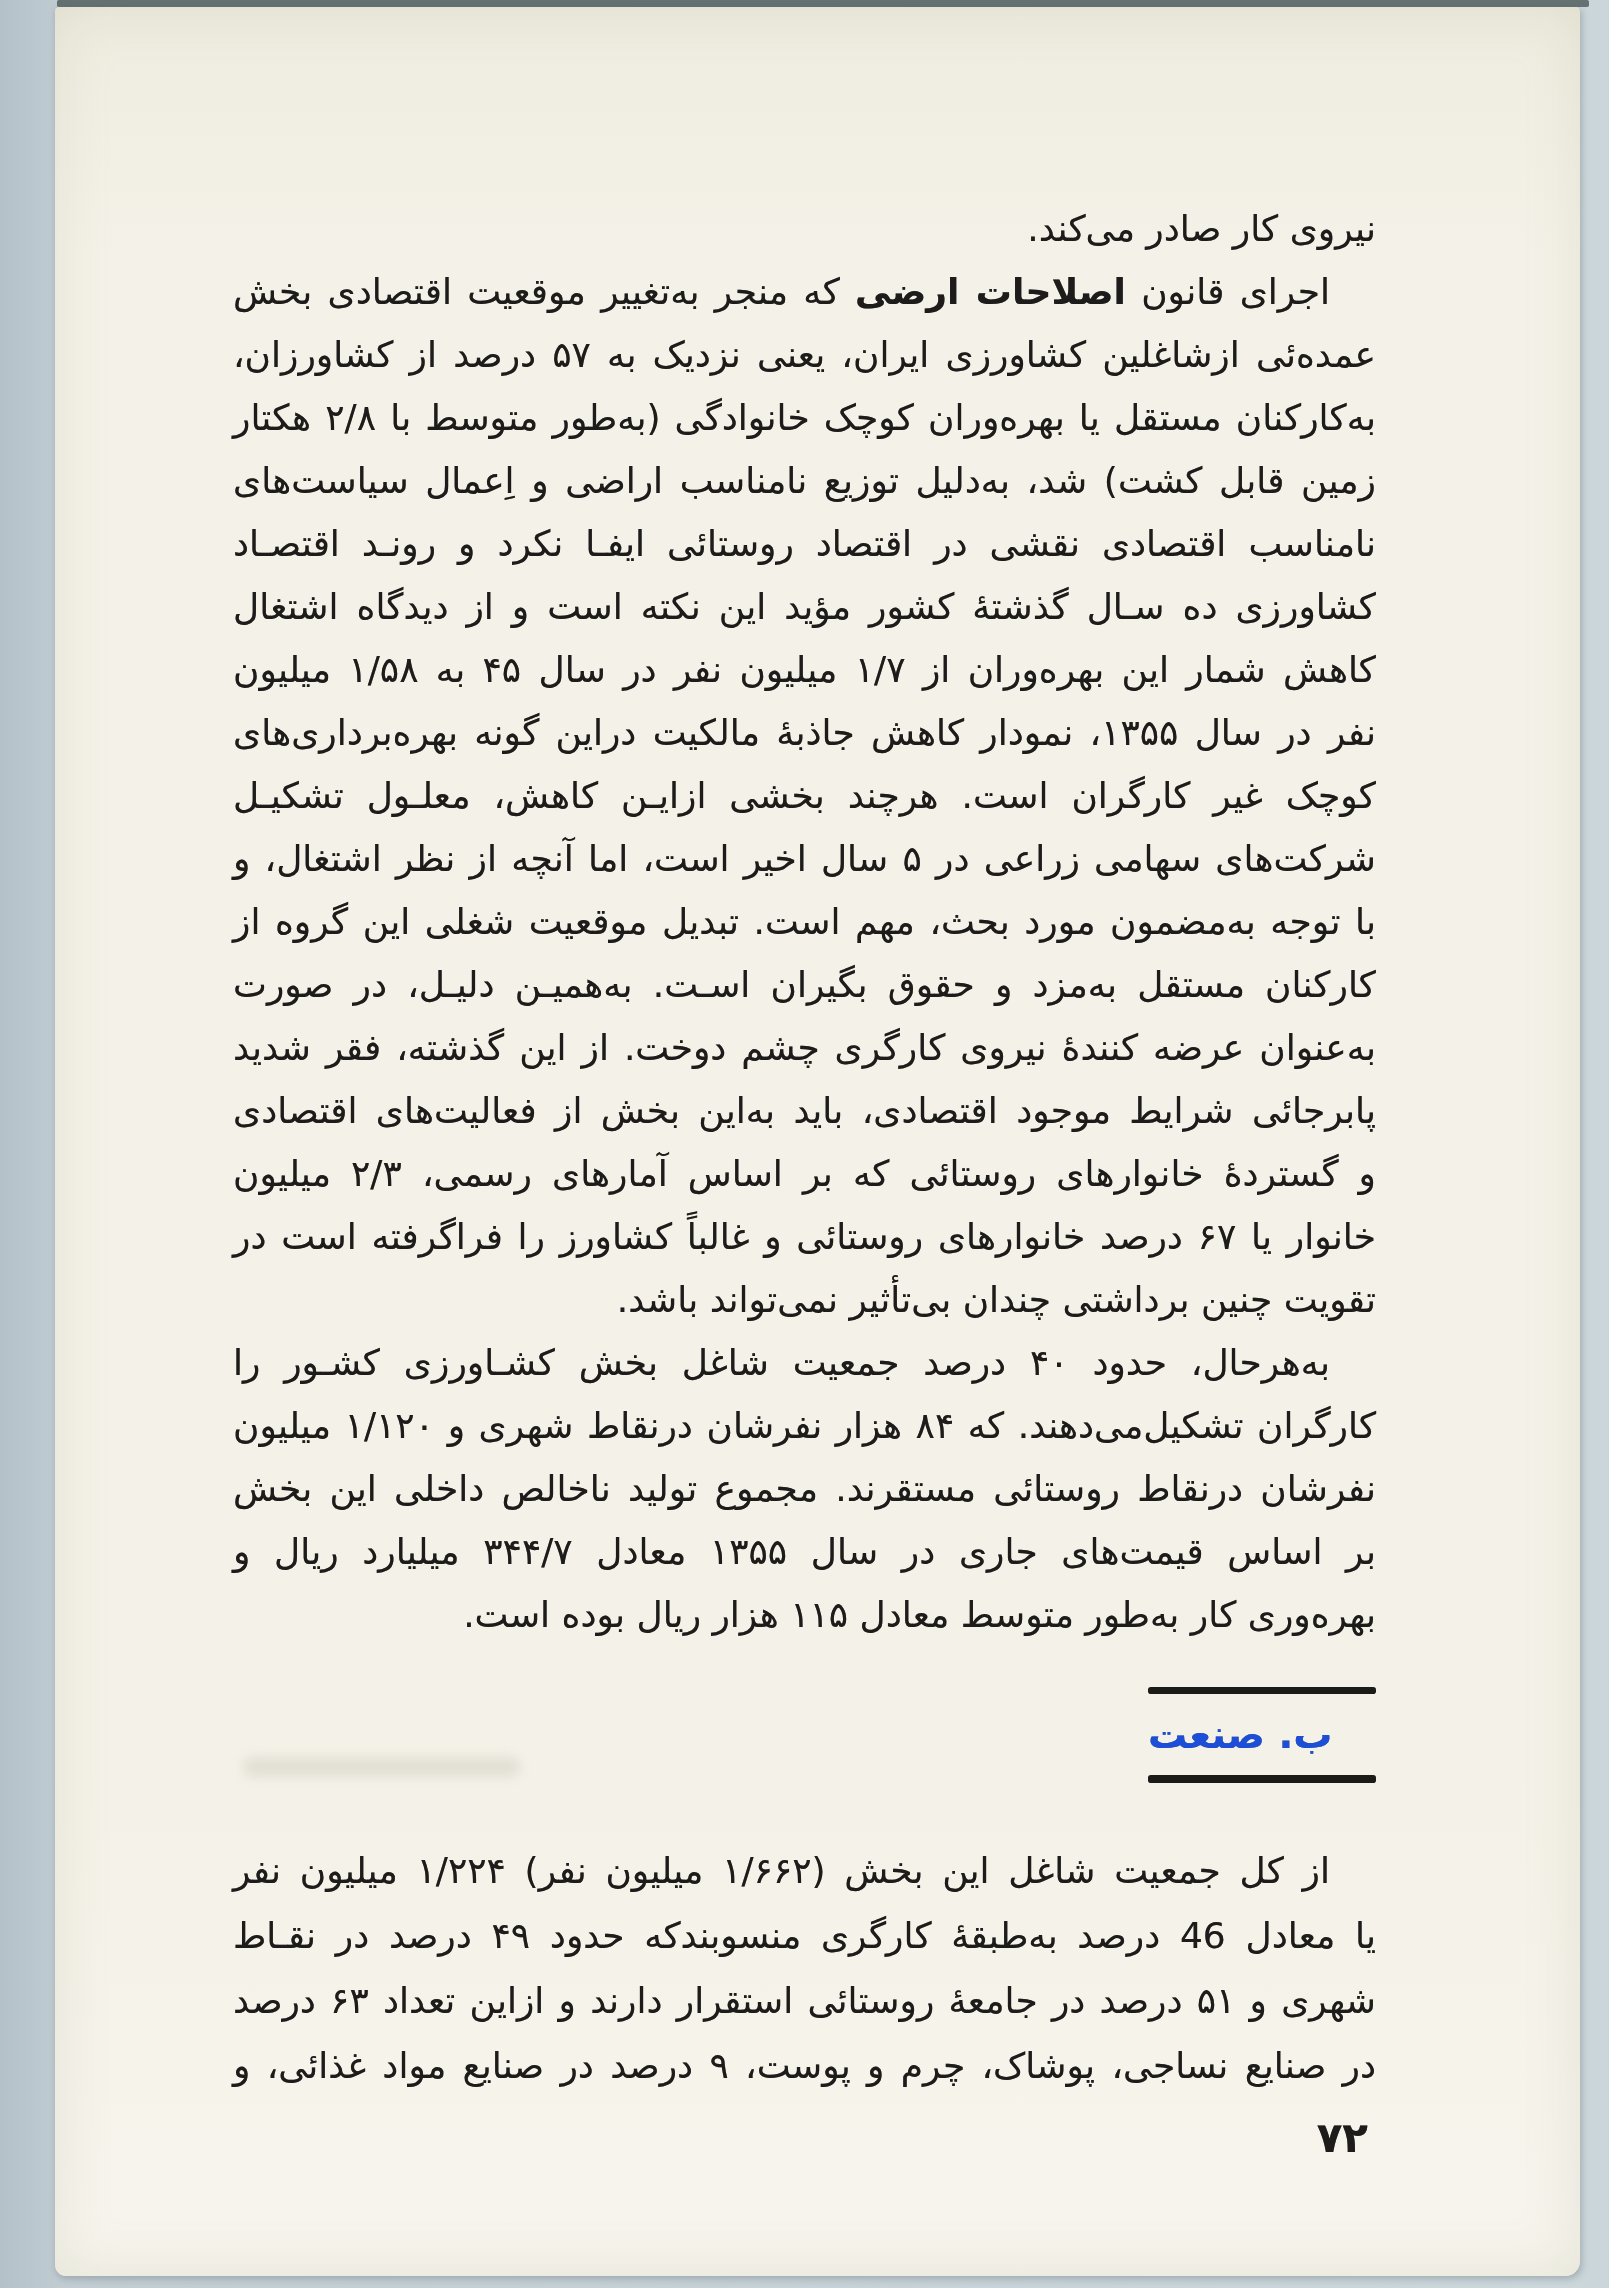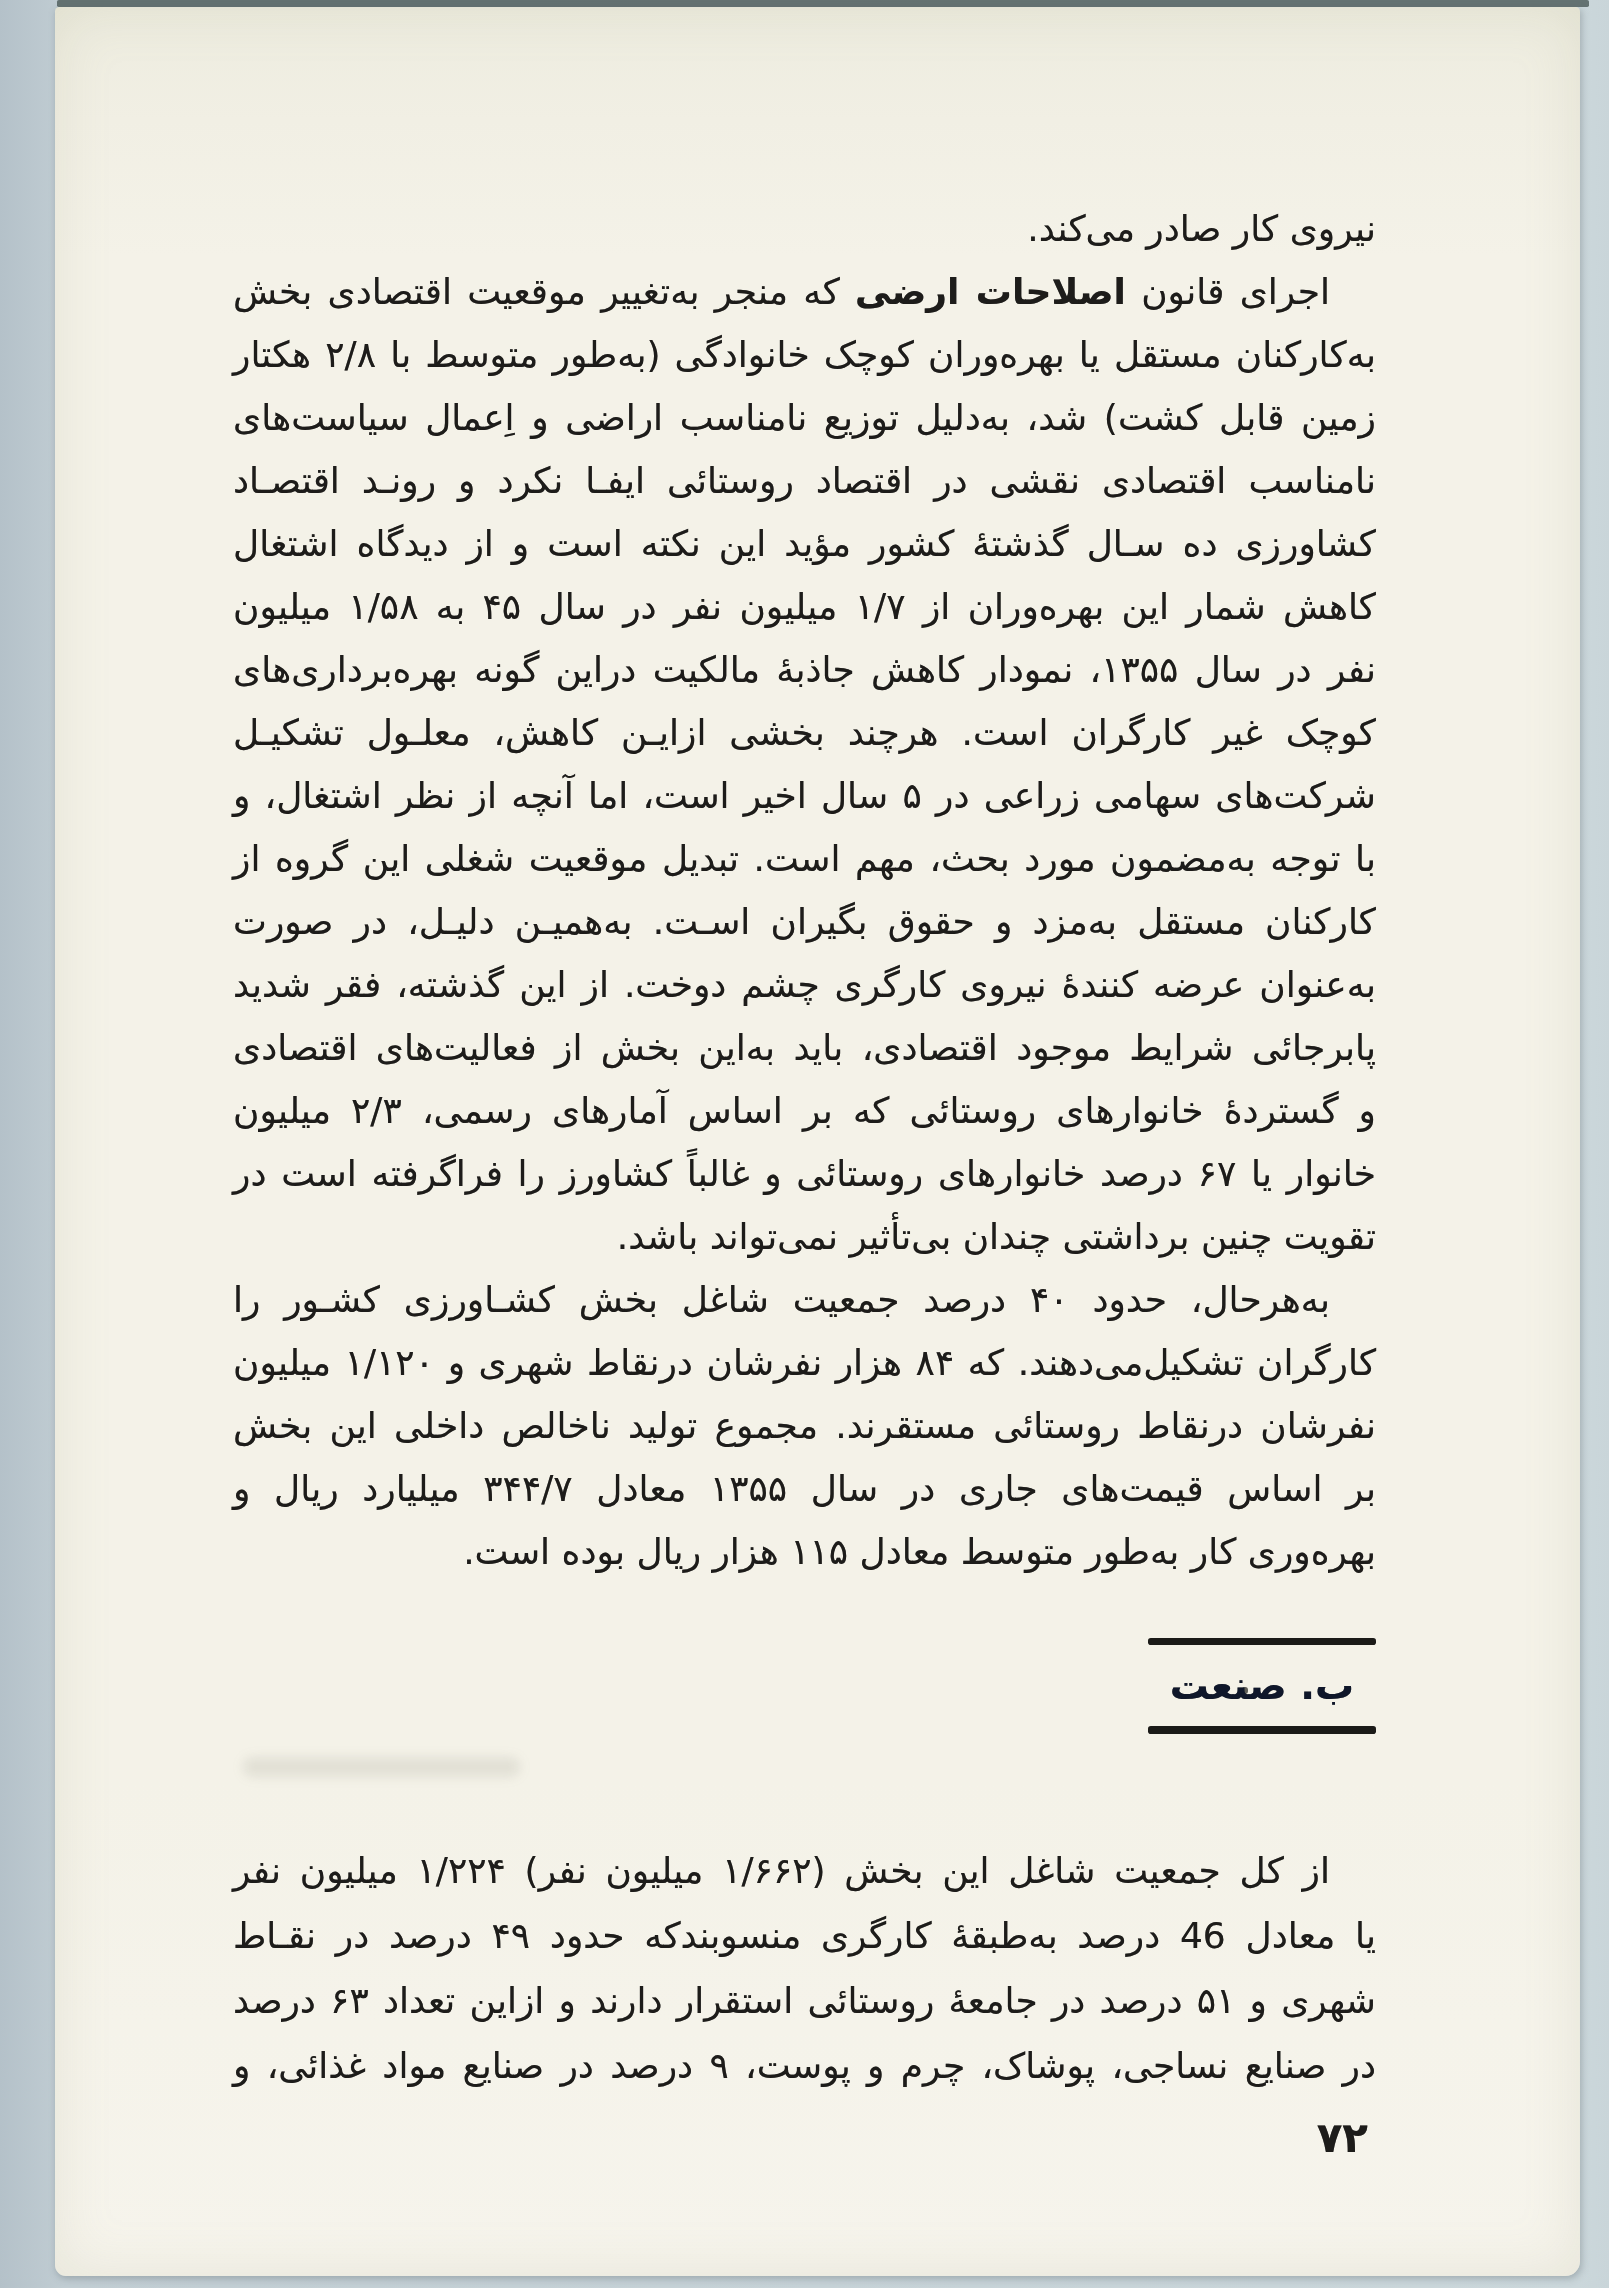--- a/index.html
+++ b/index.html
@@ -39,22 +39,22 @@
     height:63px;line-height:63px;font-size:36px;
     text-align:justify;text-justify:inter-word;text-align-last:justify;
     white-space:normal;letter-spacing:0;
     text-shadow:0 0 0.6px rgba(20,20,18,.55);
   }
   .textblock2 .line{height:65px;line-height:65px;}
   .line.end{text-align:left;text-align-last:right;}
   .line.indent{padding-right:46px;}
   .line b{font-weight:bold;}
   .section-heading{
-    position:absolute;right:234px;top:1638px;width:228px;
-    direction:rtl;text-align:center;color:#0f172a;
+    position:absolute;right:234px;top:1687px;width:228px;
+    direction:rtl;text-align:left;color:#1d4ed8;
   }
   .heading-rule{height:7.4px;background:#1b1b18;border-radius:2.8px;}
   .heading-label{
     font-size:39px;font-weight:bold;line-height:81px;height:81px;
     text-shadow:0 0 0.6px rgba(20,20,18,.6);
   }
   .page-number{
     position:absolute;right:242px;top:2114px;height:48px;line-height:48px;
     direction:rtl;font-size:42px;font-weight:bold;color:#1d1c1a;
     text-shadow:0 0 0.6px rgba(20,20,18,.6);
@@ -66,20 +66,21 @@
 <div class="scan">
   <div class="page-top-edge"></div>
 
   <div class="paper"></div>
   <div class="smudge"></div>
   <div class="speck"></div>
 
   <div class="textblock">
     <div class="line end">نیروی کار صادر می‌کند.</div>
     <div class="line full indent"><span>اجرای قانون </span><b>اصلاحات ارضی</b><span> که منجر به‌تغییر موقعیت اقتصادی بخش</span></div>
+    <div class="line">عمده‌ئی ازشاغلین کشاورزی ایران، یعنی نزدیک به ۵۷ درصد از کشاورزان،</div>
     <div class="line">به‌کارکنان مستقل یا بهره‌وران کوچک خانوادگی (به‌طور متوسط با ۲/۸ هکتار</div>
     <div class="line">زمین قابل کشت) شد، به‌دلیل توزیع نامناسب اراضی و اِعمال سیاست‌های</div>
     <div class="line">نامناسب اقتصادی نقشی در اقتصاد روستائی ایفـا نکرد و رونـد اقتصـاد</div>
     <div class="line">کشاورزی ده سـال گذشتۀ کشور مؤید این نکته است و از دیدگاه اشتغال</div>
     <div class="line">کاهش شمار این بهره‌وران از ۱/۷ میلیون نفر در سال ۴۵ به ۱/۵۸ میلیون</div>
     <div class="line">نفر در سال ۱۳۵۵، نمودار کاهش جاذبۀ مالکیت دراین گونه بهره‌برداری‌های</div>
     <div class="line">کوچک غیر کارگران است. هرچند بخشی ازایـن کاهش، معلـول تشکیـل</div>
     <div class="line">شرکت‌های سهامی زراعی در ۵ سال اخیر است، اما آنچه از نظر اشتغال، و</div>
     <div class="line">با توجه به‌مضمون مورد بحث، مهم است. تبدیل موقعیت شغلی این گروه از</div>
     <div class="line">کارکنان مستقل به‌مزد و حقوق بگیران اسـت. به‌همیـن دلیـل، در صورت</div>

